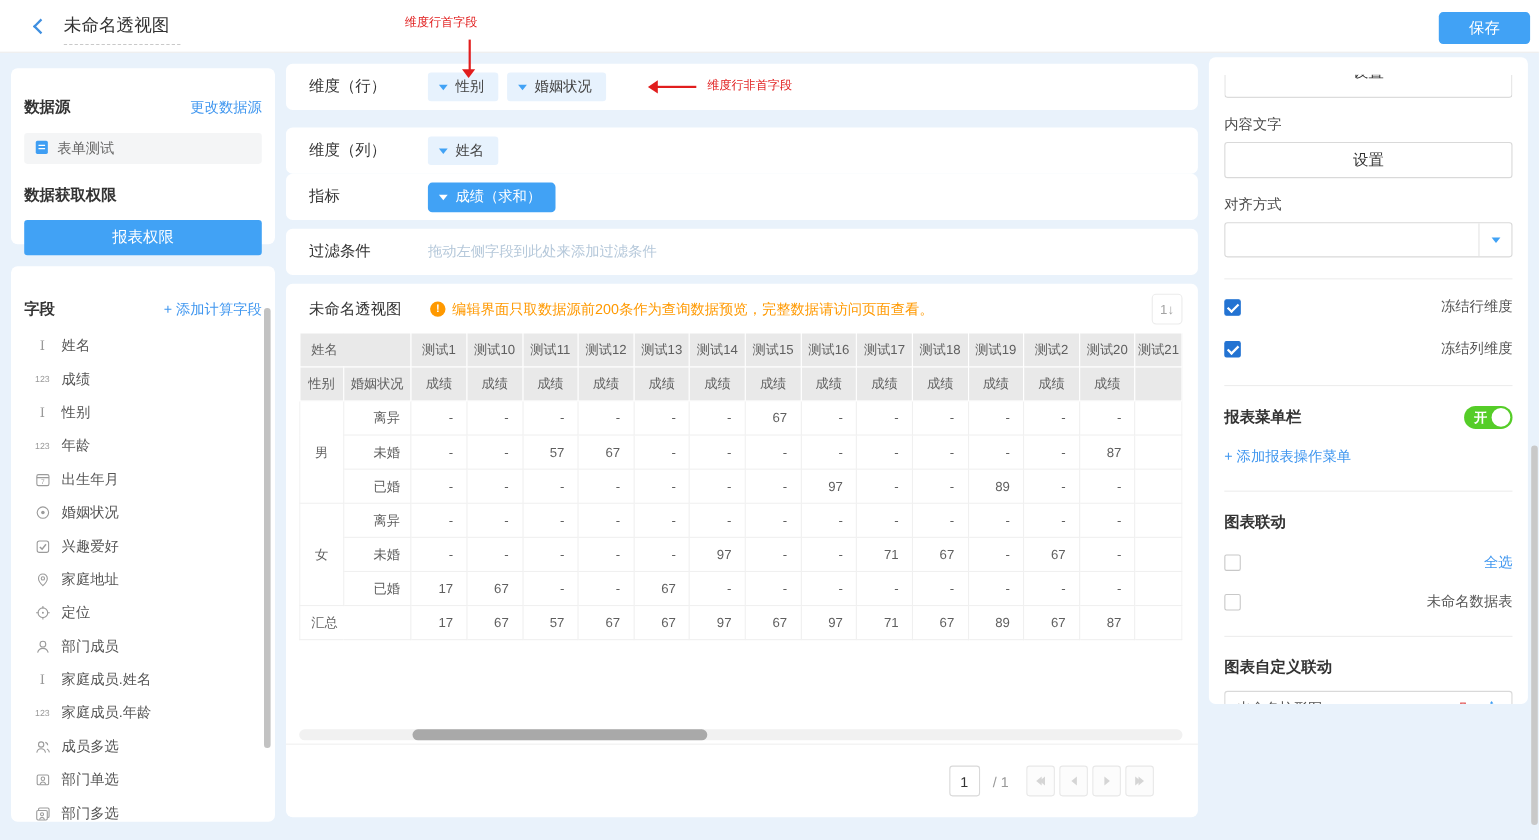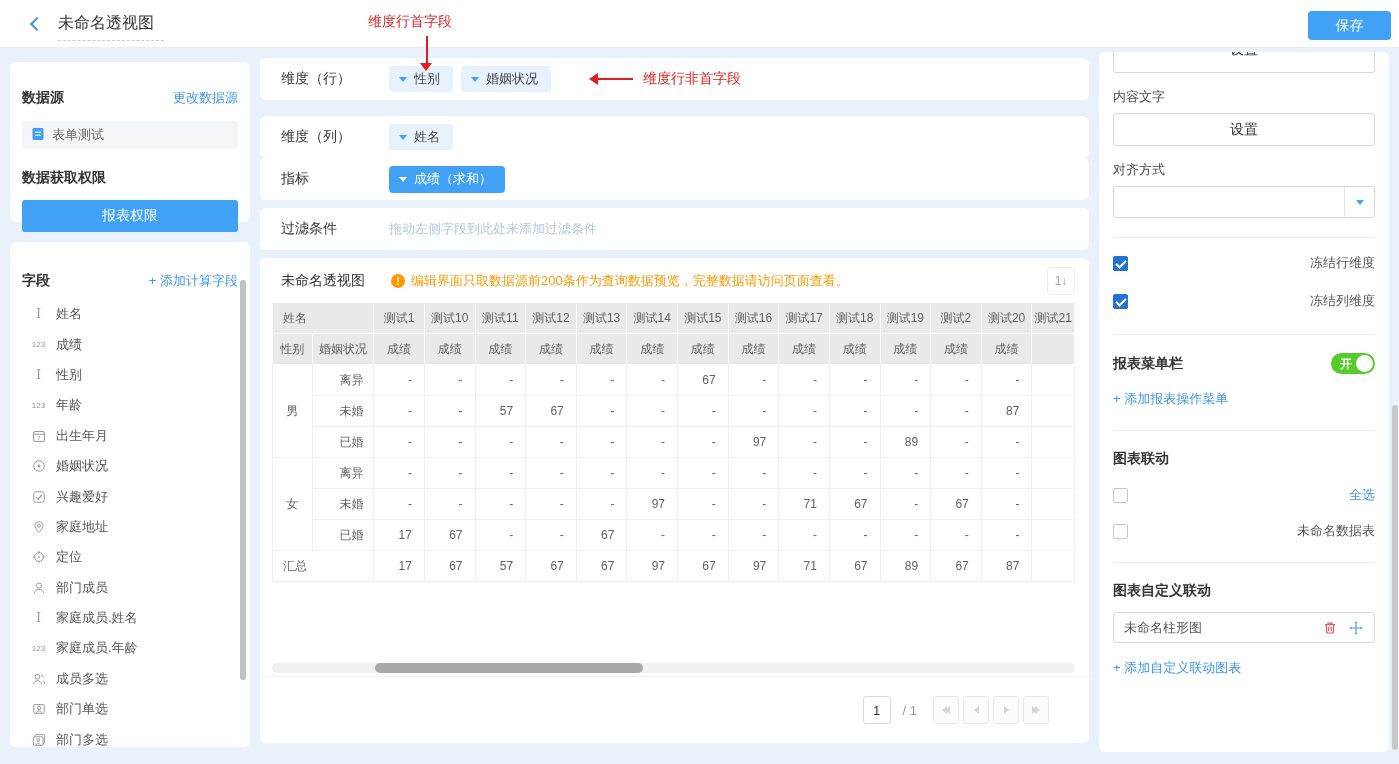--- a/index.html
+++ b/index.html
@@ -11,21 +11,21 @@
     border-bottom:1px solid #ececec; z-index:20; }
   .back-btn { position:absolute; left:28px; top:17px; width:16px; height:16px; cursor:pointer; }
   .back-btn i { display:block; width:10px; height:10px; border-left:2px solid #3f8fe0; border-bottom:2px solid #3f8fe0;
     transform:rotate(45deg); margin:2px 0 0 4px; }
   .page-title { position:absolute; left:58px; top:13px; font-size:16px; color:#333;
     padding-bottom:6px; border-bottom:1px dashed #c9c9c9; min-width:106px; }
   .save-btn { position:absolute; right:8px; top:11px; width:83px; height:29px; background:#41a2f5; color:#fff;
     font-size:14px; border:none; border-radius:4px; display:flex; align-items:center; justify-content:center; cursor:pointer; }
 
   
-  .ann { position:absolute; z-index:60; color:#e11d1d; font-size:14px; }
+  .ann { position:absolute; z-index:60; color:#e11d1d; font-size:11px; }
   .ann1-text { left:368px; top:13px; }
   .ann1-line { left:426px; top:36px; width:2px; height:28px; background:#e11d1d; }
   .ann1-head { left:420px; top:63px; width:0; height:0;
     border-left:6px solid transparent; border-right:6px solid transparent; border-top:8px solid #e11d1d; }
   .ann2-head { left:589px; top:73px; width:0; height:0;
     border-top:6px solid transparent; border-bottom:6px solid transparent; border-right:9px solid #e11d1d; }
   .ann2-line { left:597px; top:78px; width:36px; height:2px; background:#e11d1d; }
   .ann2-text { left:643px; top:70px; }
 
   
@@ -96,21 +96,21 @@
     justify-content:center; color:#333; margin-right:8px; background:#fff; }
   .page-total { color:#999; margin-right:12px; }
   .pg-btn { width:26px; height:28px; background:#fcfcfc; border:1px solid #e8e8e8; border-radius:3px;
     display:flex; align-items:center; justify-content:center; cursor:pointer; }
   .tri-l { width:0; height:0; border:4px solid transparent; border-right:5px solid #d5d5d5; border-left:none; }
   .tri-r { width:0; height:0; border:4px solid transparent; border-left:5px solid #d5d5d5; border-right:none; }
   .dbl { display:flex; }
   .dbl > * { margin:0 -1px; }
 
   
-  .card-settings { left:1099px; top:4px; width:290px; height:700px; padding:0 14px; overflow:hidden; }
+  .card-settings { left:1099px; top:4px; width:290px; height:588px; padding:16px 14px; overflow:hidden; }
   .clipped-btn { position:relative; height:21px; border:1px solid #d9d9d9; border-top:none; border-radius:0 0 3px 3px; overflow:hidden; }
   .clipped-btn span { position:absolute; left:0; right:0; top:-11px; text-align:center; font-size:14px; color:#333; }
   .s-label { margin-top:15px; color:#4a4a4a; }
   .s-btn { margin-top:7px; width:100%; height:33px; background:#fff; border:1px solid #d9d9d9; border-radius:3px;
     font-size:14px; color:#333; cursor:pointer; }
   .s-select { margin-top:7px; height:32px; border:1px solid #d9d9d9; border-radius:3px; display:flex; align-items:center; cursor:pointer; }
   .s-select .sel-value { flex:1; padding:0 10px; color:#555; }
   .s-select .sel-arrow { width:30px; height:100%; border-left:1px solid #e4e4e4; display:flex; align-items:center; justify-content:center; }
   .divider { margin-top:19px; border-top:1px solid #ededed; }
   .sec-title { margin-top:19px; font-size:14px; font-weight:bold; color:#333; }

